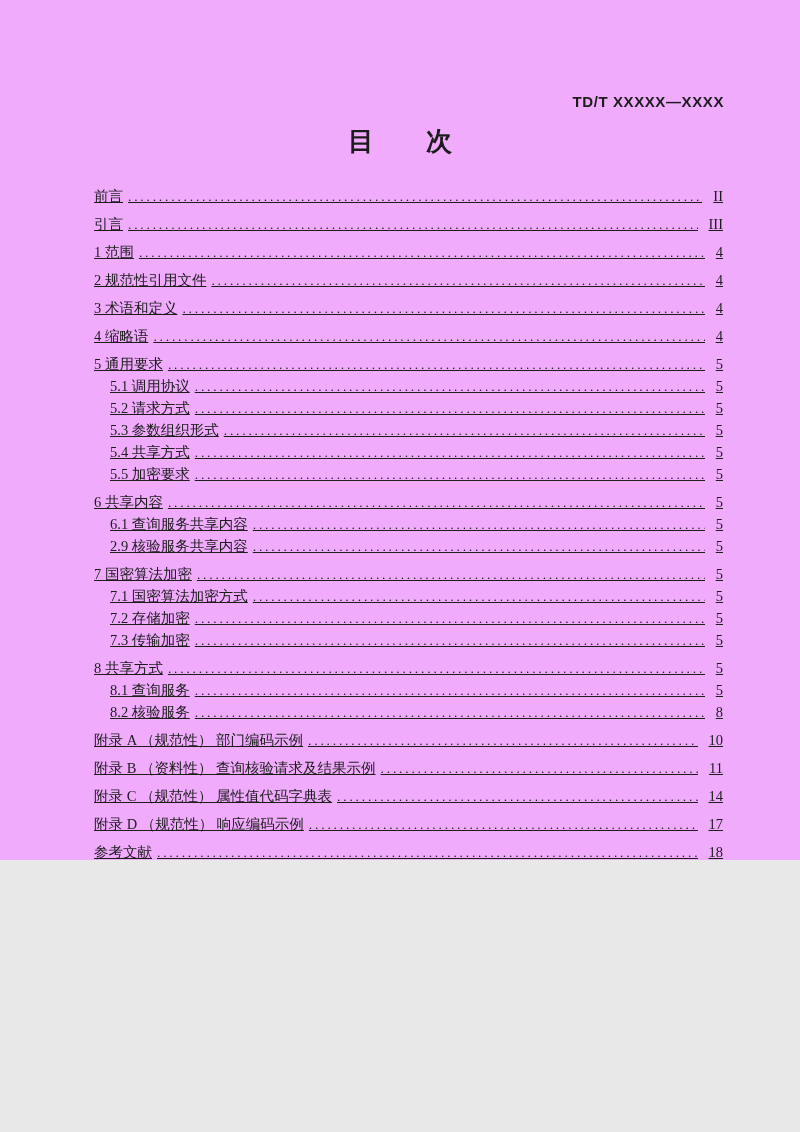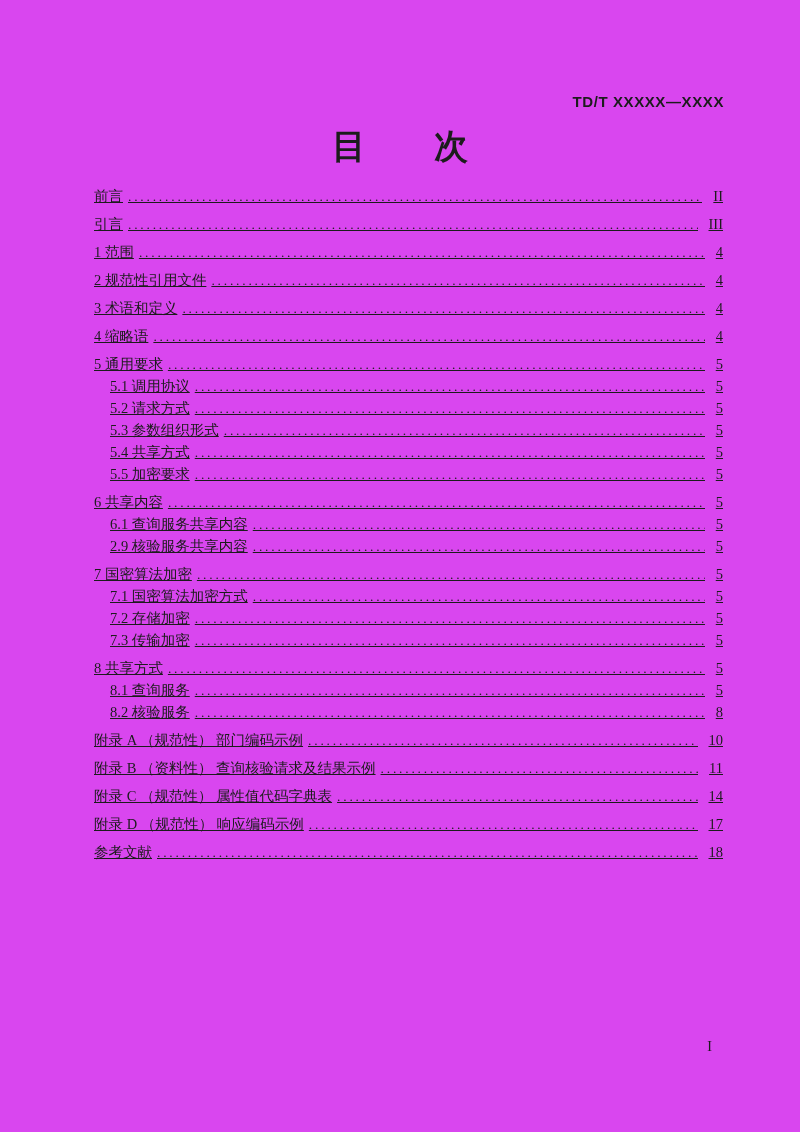--- a/index.html
+++ b/index.html
@@ -1,21 +1,21 @@
 <!DOCTYPE html>
 <html><head>
 <meta charset="utf-8">
 <style>
   html, body { margin: 0; padding: 0; background: #e8e8e8; }
   .doc {
     position: relative;
     width: 800px;
-    height: 1132px;
+    height: 860px;
     margin: 0 auto;
-    background: #d946ef;
+    background: #f0abfc;
     color: #1c1c1c;
     font-family: "Liberation Serif", "DejaVu Serif", serif;
     overflow: hidden;
   }
   .header-code {
     position: absolute;
     top: 93px;
     right: 76px;
     font-family: "Liberation Sans", "DejaVu Sans", sans-serif;
     font-size: 15px;
@@ -23,21 +23,21 @@
     letter-spacing: 0.6px;
     white-space: pre;
   }
   .page-title {
     position: absolute;
     top: 124px;
     left: 0;
     width: 100%;
     text-align: center;
     font-family: "Liberation Sans", "DejaVu Sans", sans-serif;
-    font-size: 34px;
+    font-size: 26px;
     font-weight: 700;
     white-space: pre;
   }
   .toc {
     position: absolute;
     top: 186px;
     left: 94px;
     right: 77px;
     font-size: 14.5px;
     text-decoration: underline;

